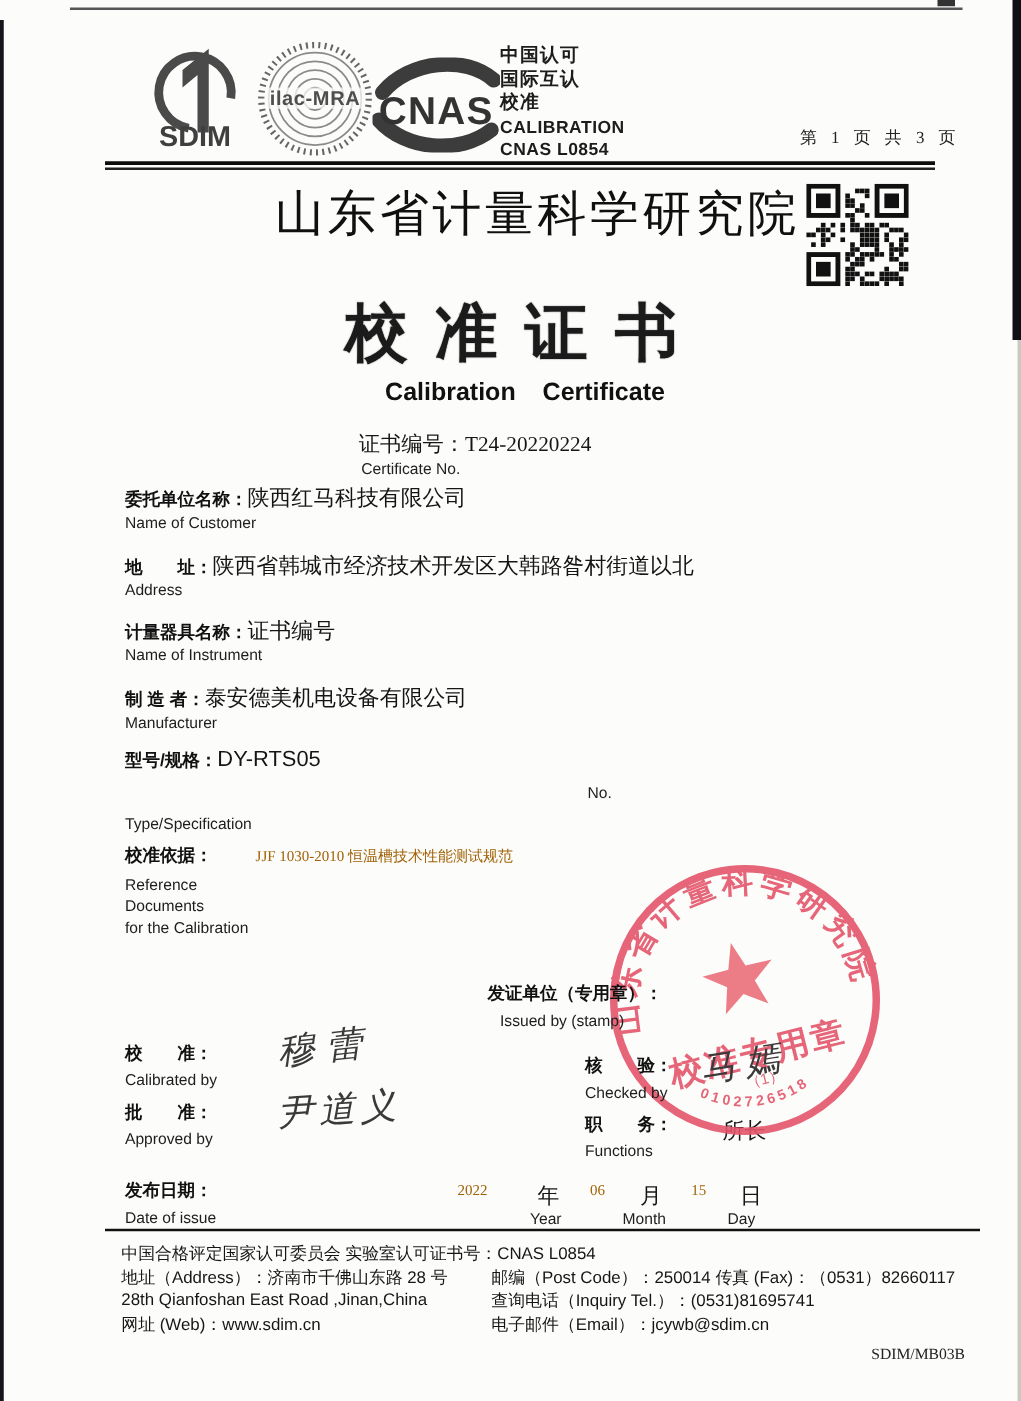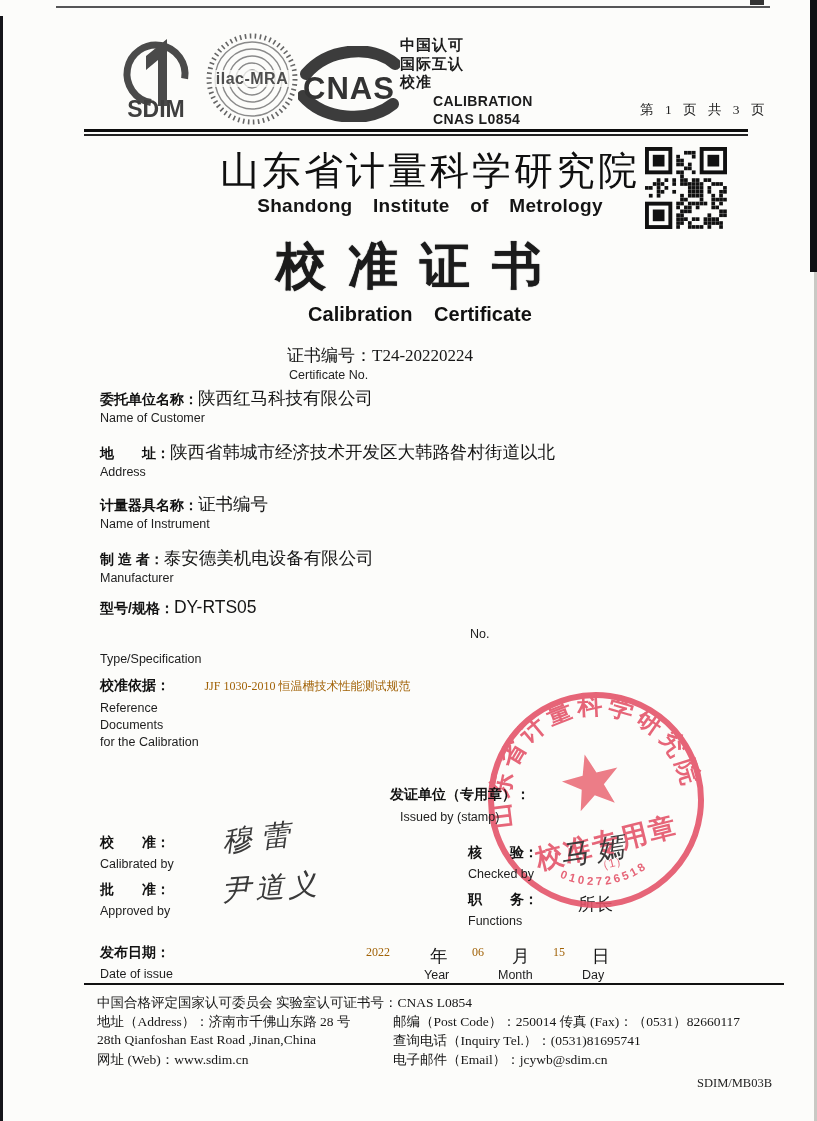--- a/index.html
+++ b/index.html
@@ -12,21 +12,21 @@
   .edge-left{left:0;top:16px;width:3px;height:1105px;background:#15151a;}
   .edge-top{left:56px;top:6px;width:714px;height:2px;background:#2a2a2e;opacity:.8;}
   .edge-right{right:0;top:0;width:7px;height:272px;background:#101014;}
   .edge-right2{right:0;top:272px;width:3px;height:849px;background:#c9c9c4;}
   .tick-top{left:750px;top:0;width:14px;height:5px;background:#333;}
 
   
   .logo{color:#454545;}
   .acc-text{left:400px;top:36px;line-height:18.5px;}
   .acc-cn{font-size:15px;font-weight:bold;letter-spacing:1px;}
-  .acc-en{font-size:14px;font-weight:bold;letter-spacing:.4px;margin-left:33px;}
+  .acc-en{font-size:14px;font-weight:bold;letter-spacing:.4px;}
   .page-label{left:610px;top:101px;font-family:Liberation Serif, serif;font-size:13.5px;letter-spacing:4px;color:#222;margin-left:30px;}
 
   .rule-wrap{left:84px;top:129px;width:664px;}
   .rule-a{height:3px;background:#0d0d0d;}
   .rule-gap{height:2px;}
   .rule-b{height:1.5px;background:#222;}
 
   .institute-cn{left:130px;top:144px;width:600px;text-align:center;
     font-family:"DejaVu Serif","Liberation Serif",serif;font-size:39px;letter-spacing:3px;color:#101010;}
   .institute-en{left:130px;top:195px;width:600px;text-align:center;
@@ -46,21 +46,21 @@
   .f-value-serif{font-family:"Liberation Serif",serif;font-size:12px;color:#a16207;}
   .f-en{font-size:12.5px;color:#1d1d1d;}
   .bold-serif{font-family:"Liberation Serif",serif;font-weight:bold;font-size:18px;color:#0e0e0e;letter-spacing:.5px;}
 
   .stamp{left:478px;top:682px;width:236px;height:236px;transform:rotate(-14deg);opacity:.9;z-index:1;}
   .over-stamp{z-index:2;}
 
   .sig{font-family:"DejaVu Serif","Liberation Serif",serif;font-style:italic;color:#3a3a3a;z-index:3;}
 
   .footer-rule{left:84px;top:983px;width:700px;height:2px;background:#111;}
-  .ft{font-family:Liberation Serif, serif;font-size:13.5px;color:#161616;}
+  .ft{font-family:Liberation Sans, sans-serif;font-size:13.5px;color:#161616;}
   .form-code{left:697px;top:1076px;font-family:"Liberation Serif",serif;font-size:12.5px;color:#222;}
 </style>
 </head>
 <body>
 
 <div class="page">
 
   <div class="abs edge-left"></div>
   <div class="abs edge-top"></div>
   <div class="abs edge-right"></div>
@@ -100,21 +100,20 @@
 
   <div class="abs page-label">第 1 页 共 3 页</div>
 
   <div class="abs rule-wrap">
     <div class="rule-a"></div>
       <div class="rule-gap"></div>
       <div class="rule-b"></div>
   </div>
 
   <div class="abs institute-cn">山东省计量科学研究院</div>
-  <div class="abs institute-en">Shandong Institute of Metrology</div>
 
   <svg class="abs qr" width="82" height="82" viewBox="0 0 82 82">
     <g fill="#111">
       <rect x="0" y="0" width="27.3" height="27.3"></rect>
         <rect x="3.9" y="3.9" width="19.5" height="19.5" fill="#fcfcfa"></rect>
         <rect x="7.8" y="7.8" width="11.7" height="11.7"></rect>
       <rect x="54.7" y="0" width="27.3" height="27.3"></rect>
         <rect x="58.6" y="3.9" width="19.5" height="19.5" fill="#fcfcfa"></rect>
         <rect x="62.5" y="7.8" width="11.7" height="11.7"></rect>
       <rect x="0" y="54.7" width="27.3" height="27.3"></rect>

